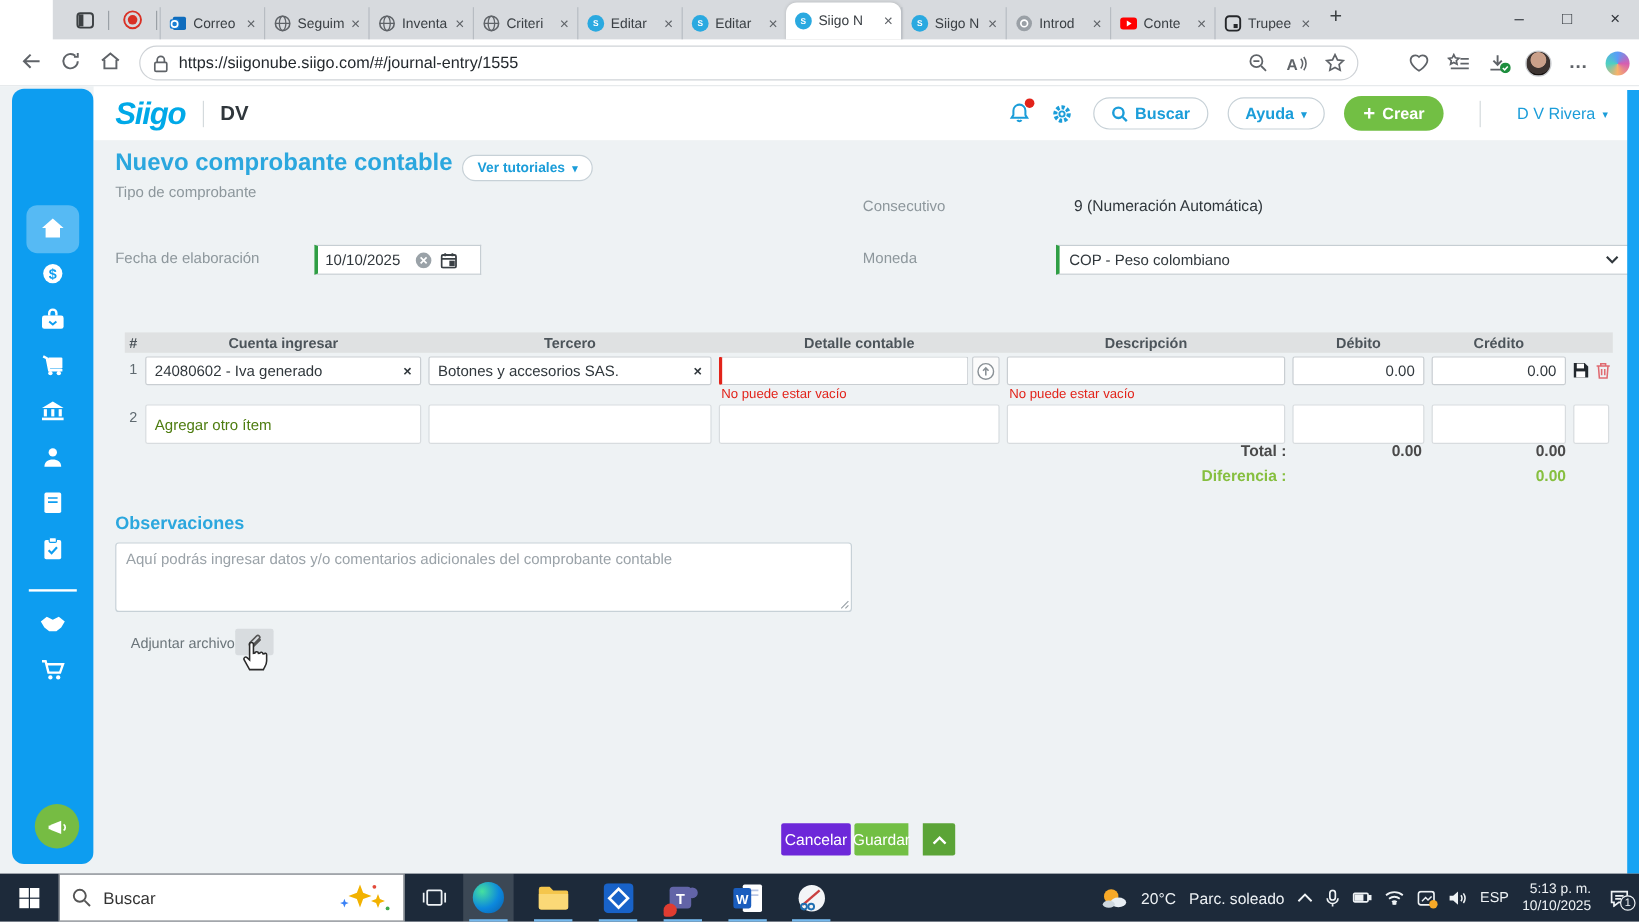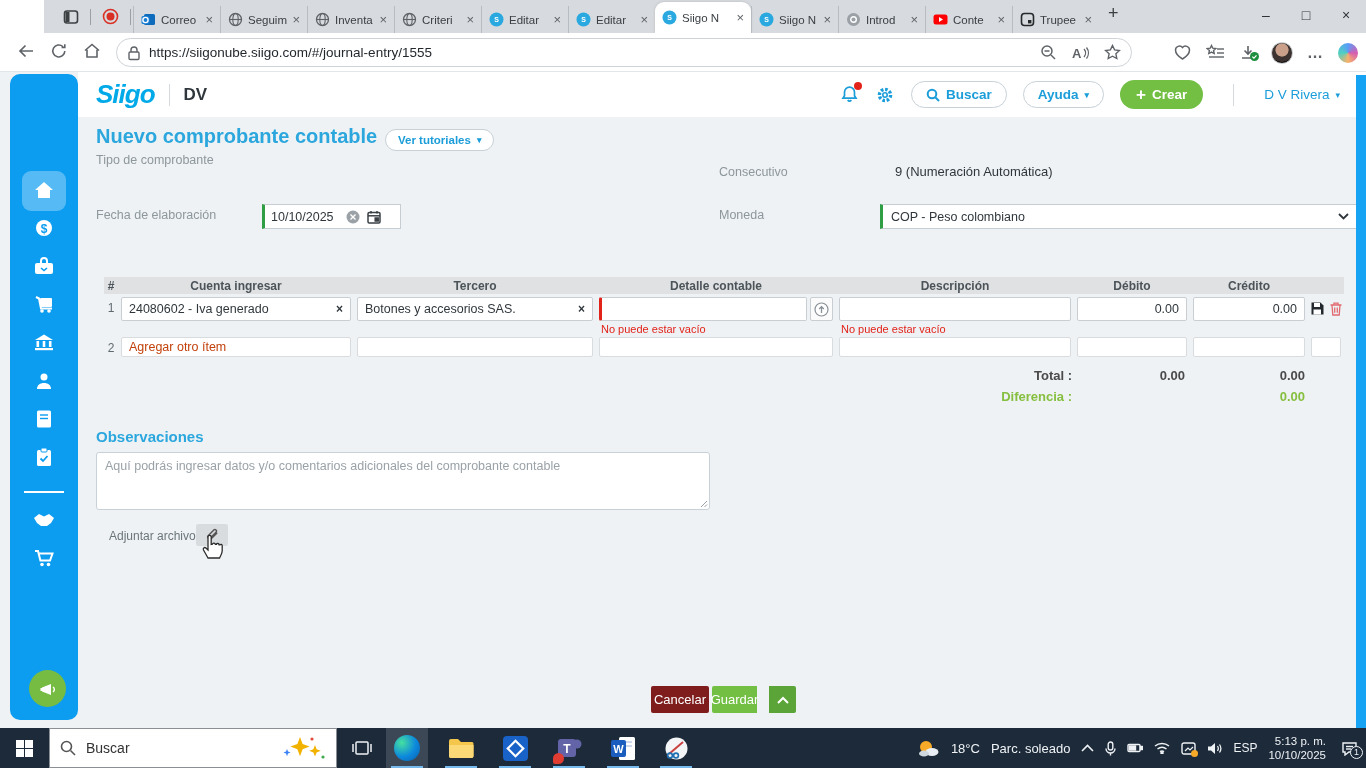--- a/index.html
+++ b/index.html
@@ -63,36 +63,36 @@
   .g-head div { font-size:12px; font-weight:bold; color:#4c545a; text-align:center; }
   .g-row { display:flex; align-items:flex-start; }
   .c0{width:14px;} .c1{width:236px;} .c2{width:242px;} .c3{width:240px;} .c4{width:238px;} .c5{width:116px;} .c6{width:118px;} .c7{width:36px;}
   .rownum { font-size:12px; color:#5f6a70; text-align:center; padding-top:7px; }
   .cellpad { padding:3px 3px 0 3px; position:relative; }
   .cell-input { height:24px; border:1px solid #c9ced2; border-radius:2px; background:#fff; display:flex; align-items:center; padding:0 7px; font-size:12.5px; color:#30373c; }
   .cell-input .x { margin-left:auto; font-weight:bold; font-size:12px; color:#30373c; }
   .err-input { border-left:3px solid #e2231a; }
   .err-txt { position:absolute; left:5px; top:29px; font-size:11px; color:#e2231a; white-space:nowrap; }
   .num-cell { justify-content:flex-end; }
-  .row2box { height:20px; border:1px solid #d8dcdf; border-radius:2px; background:#fff; display:flex; align-items:center; padding:0 7px; font-size:12.5px; color:#c2410c; }
+  .row2box { height:33px; border:1px solid #d8dcdf; border-radius:2px; background:#fff; display:flex; align-items:center; padding:0 7px; font-size:12.5px; color:#4d7c0f; }
   .lookup-btn { width:23px; height:24px; border:1px solid #c9ced2; border-radius:2px; background:#fbfbfb; display:flex; align-items:center; justify-content:center; }
   .act-icons { display:flex; gap:4px; padding-top:7px; justify-content:center; }
 
   .tot-label { position:absolute; font-size:13px; font-weight:bold; color:#4a4a4a; text-align:right; }
   .tot-val { position:absolute; font-size:13px; font-weight:bold; color:#4a4a4a; text-align:right; }
   .diff { color:#86bf3f !important; }
 
   #obs-title { position:absolute; left:18px; top:311px; font-size:15px; color:#2ba7de; font-weight:bold; }
   #obs-area { position:absolute; left:18px; top:335px; width:614px; height:58px; border:1px solid #c7d1d7; border-radius:3px; background:#fff; resize:none; outline:none; font-size:12.5px; color:#30373c; padding:6px 8px; }
   #obs-area::placeholder { color:#9aa2a8; }
   #attach-label { position:absolute; left:31px; top:412px; font-size:12px; color:#6b757a; }
   #attach-btn { position:absolute; left:118px; top:407px; width:32px; height:22px; background:#d8dcdf; border-radius:2px; display:flex; align-items:center; justify-content:center; }
 
   .ftr-btn { position:absolute; top:569px; height:27px; color:#fff; font-size:13px; display:flex; align-items:center; justify-content:center; }
-  #btn-cancel { left:573px; width:58px; background:#7f1d1d; border-radius:2px; }
+  #btn-cancel { left:573px; width:58px; background:#6d28d9; border-radius:2px; }
   #btn-save { left:634px; width:45px; background:#72bf44; border-radius:2px 0 0 2px; }
   #btn-save-caret { left:691px; width:27px; background:#5ba437; border-radius:0 2px 2px 0; }
 
   #scrollbar { position:absolute; right:0; top:75px; width:10px; height:653px; background:#17a3f3; }
 
   
   #taskbar { position:absolute; left:0; top:728px; right:0; height:40px; background:#1d2a3a; color:#eef2f5; }
   #tb-start { position:absolute; left:0; top:0; width:48px; height:40px; display:flex; align-items:center; justify-content:center; }
   #tb-search { position:absolute; left:49px; top:0; width:288px; height:40px; background:#fff; border:1px solid #8a8f95; display:flex; align-items:center; gap:10px; padding:0 10px; }
   #tb-search span { color:#333; font-size:14px; }
@@ -645,21 +645,21 @@
         <circle cx="12" cy="19.5" r="2.4" fill="none" stroke="#1f6fb2" stroke-width="1.6"></circle>
       </svg>
   </div>
 
   <div id="tray">
     <svg width="24" height="17">
         <circle cx="10" cy="7" r="6" fill="#f7a928"></circle>
         <ellipse cx="16" cy="12" rx="6.5" ry="4" fill="#e8eef3"></ellipse>
         <ellipse cx="8" cy="13.5" rx="5" ry="3" fill="#cfd8df"></ellipse>
       </svg>
-    <span class="txt">18°C</span>
+    <span class="txt">20°C</span>
     <span class="txt">Parc. soleado</span>
     <svg width="13" height="8" fill="none" stroke="#eef2f5" stroke-width="1.6">
         <path d="M1 7l5.5-5.5L12 7"></path>
       </svg>
     <svg width="11" height="15" fill="none" stroke="#eef2f5" stroke-width="1.4">
         <rect x="3.2" y="1" width="4.6" height="8" rx="2.3"></rect>
         <path d="M1 7.5a4.5 4.5 0 0 0 9 0M5.5 12v2.5"></path>
       </svg>
     <svg width="16" height="12" fill="none" stroke="#eef2f5" stroke-width="1.4">
         <rect x="1" y="2.5" width="12" height="7" rx="1"></rect>

